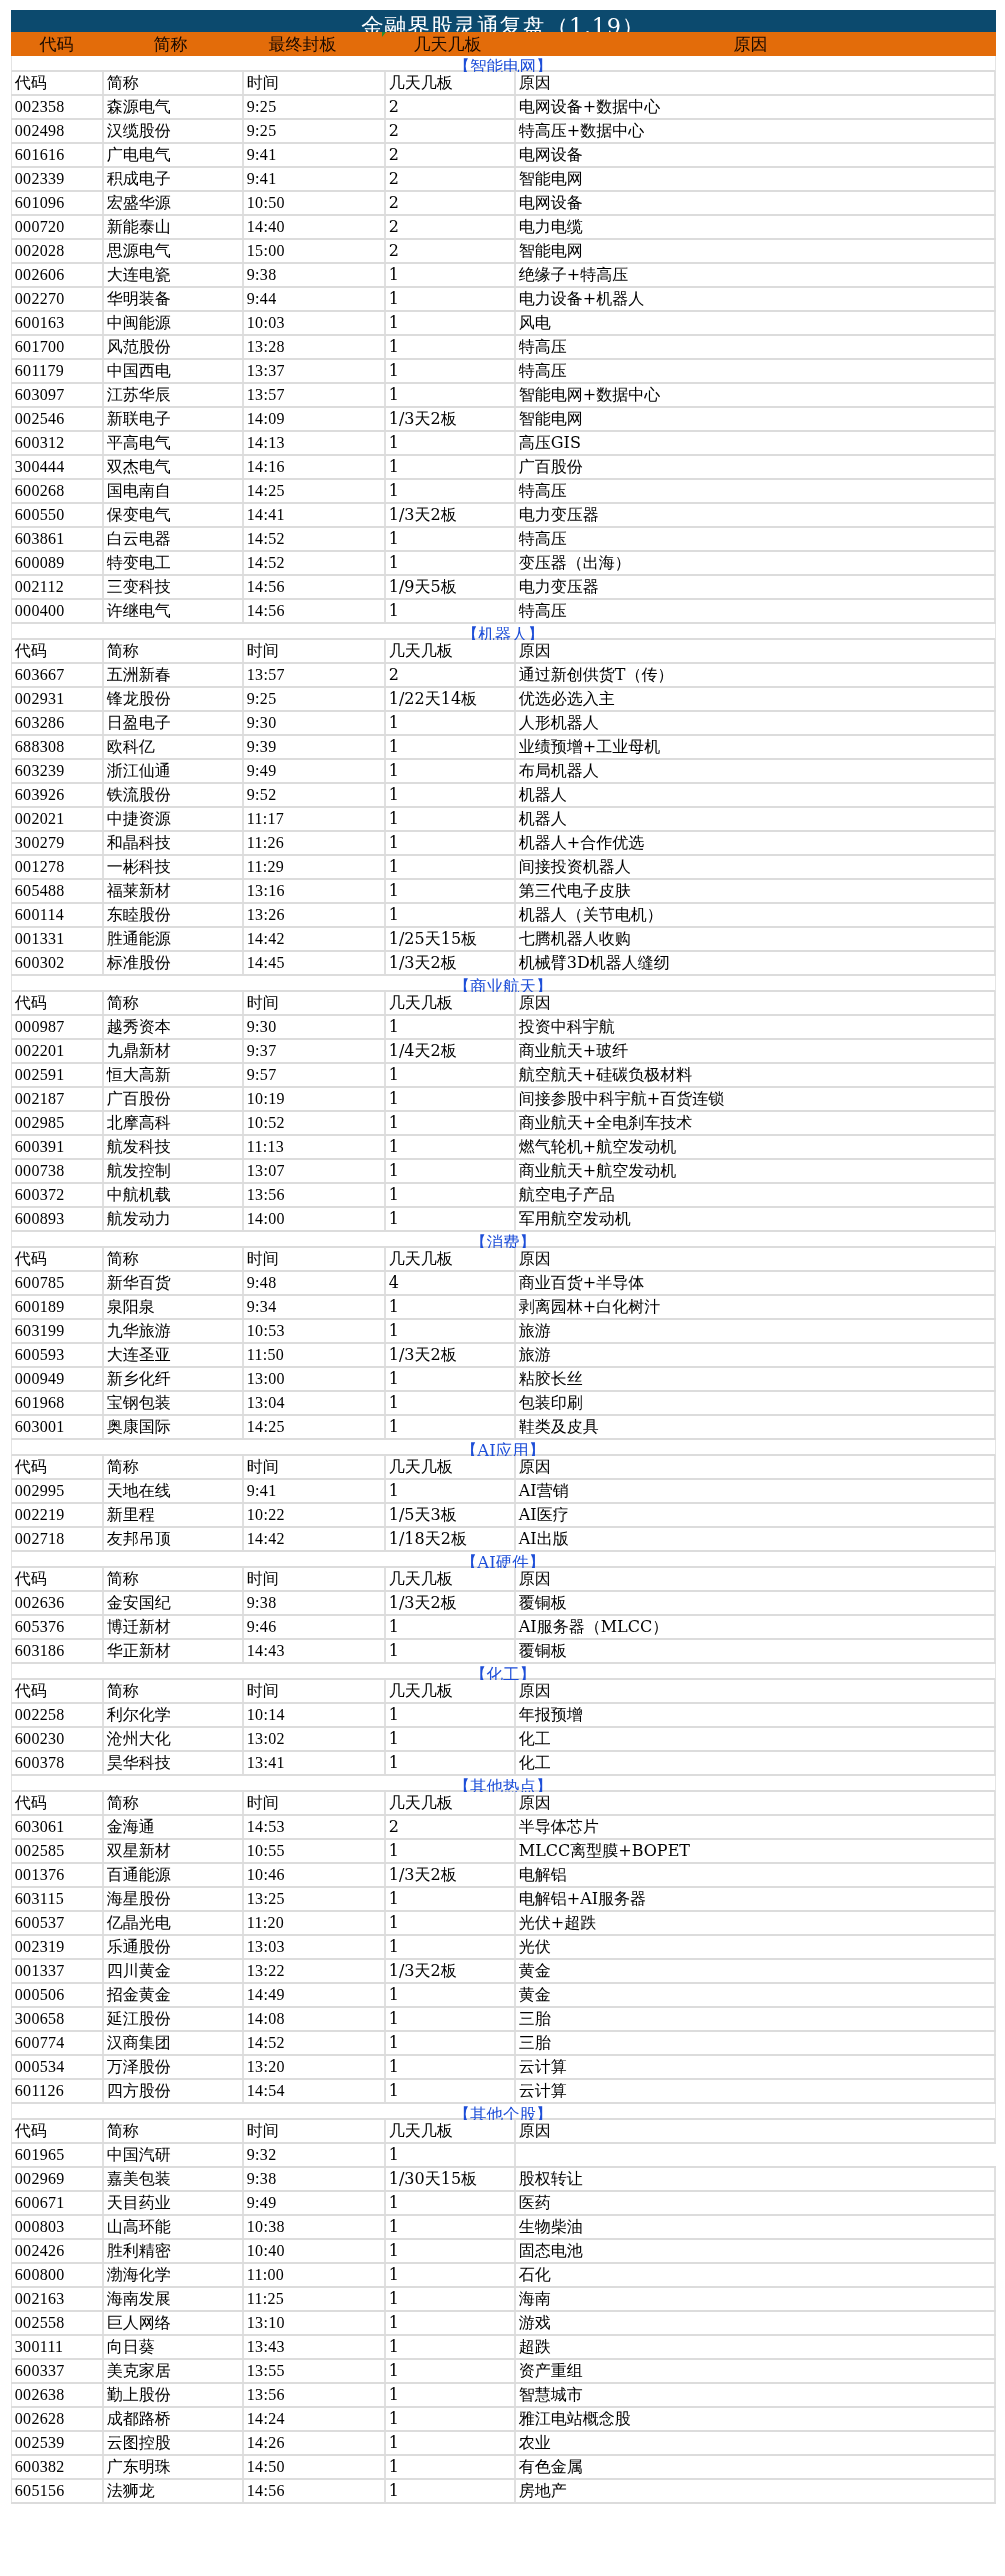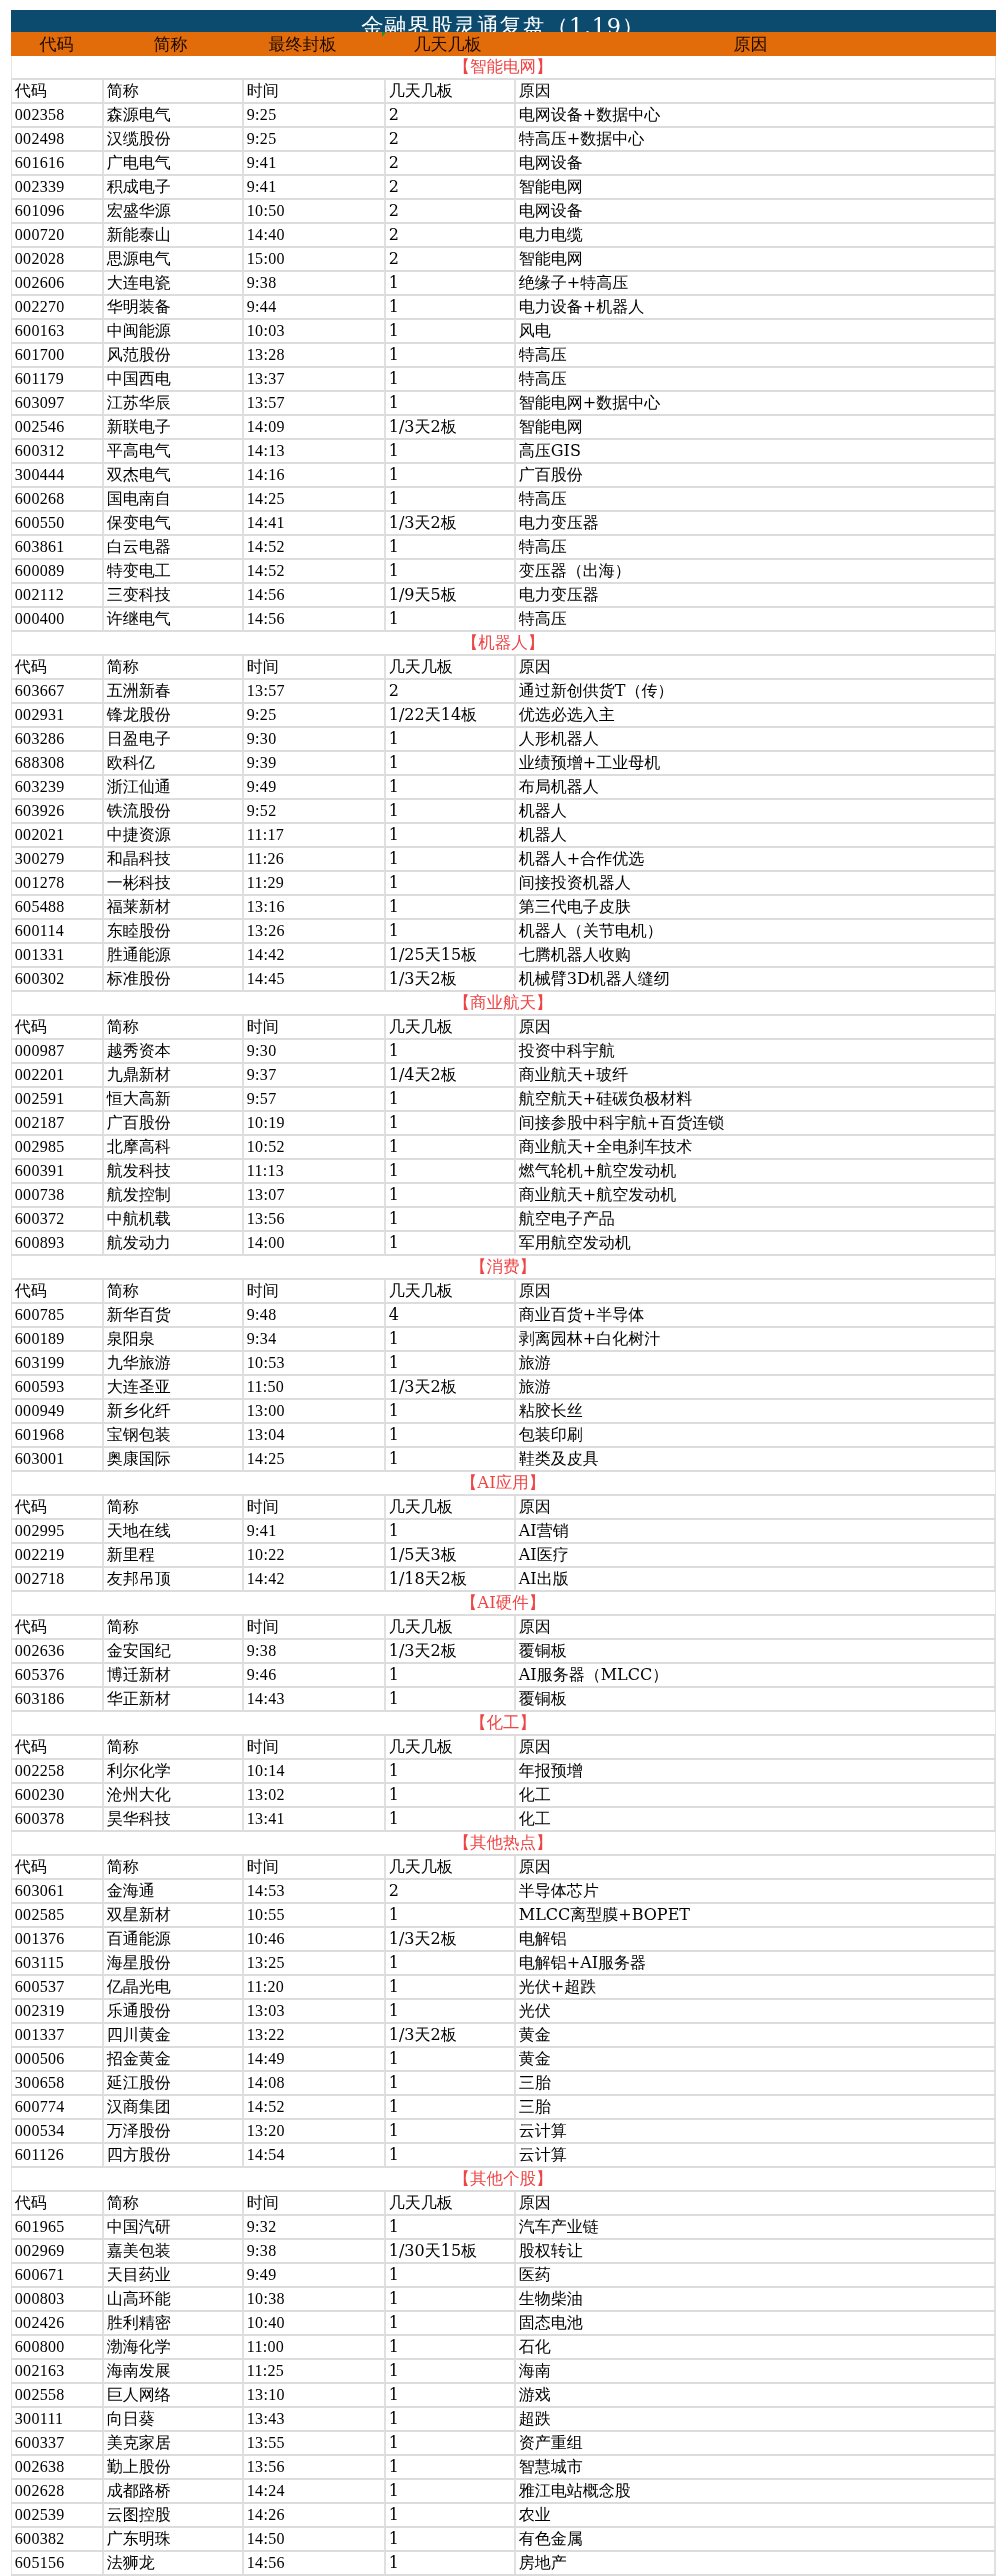--- a/index.html
+++ b/index.html
@@ -13,22 +13,22 @@
                 font-family: "DejaVu Serif", "Liberation Serif", serif; }
   .col-header span { position: absolute; top: 0; line-height: 24px; white-space: nowrap; }
   .col-header .h-code { left: 29px; }
   .col-header .h-name { left: 143px; }
   .col-header .h-final { left: 258px; }
   .col-header .h-days { left: 403px; }
   .col-header .h-reason { left: 723px; }
   .green-mark { position: absolute; left: 371px; top: 0; width: 0; height: 0;
                 border-top: 5.3px solid #2e8b2e; border-right: 4px solid transparent; }
   .section { }
-  .section-title { height: 24px; background: #fff; border-bottom: 2px solid #dcdcdc; box-sizing: border-box;
-                   text-align: center; line-height: 22.4px; font-size: 16.5px; color: #ef4444;
+  .section-title { height: 16px; background: #fff; border-bottom: 2px solid #dcdcdc; box-sizing: border-box;
+                   text-align: center; line-height: 22.4px; font-size: 16.5px; color: #1d4ed8;
                    border-left: 1.3px solid #e4e4e4; border-right: 1.3px solid #e4e4e4; }
   .row { height: 24px; display: flex; box-sizing: border-box; border-bottom: 2px solid #dcdcdc;
          font-size: 16px; line-height: 22px; }
   .row .c { box-sizing: border-box; padding-left: 3.3px; white-space: nowrap; overflow: hidden;
             border-right: 2px solid #e0e0e0; background: #fff; }
   .row .c:first-child { border-left: 1.3px solid #e4e4e4; }
   .c-code { width: 93px; }
   .c-name { width: 140px; }
   .c-time { width: 142px; }
   .c-days { width: 130px; }
@@ -649,21 +649,20 @@
       <div class="c c-name">简称</div>
       <div class="c c-time">时间</div>
       <div class="c c-days">几天几板</div>
       <div class="c c-reason">原因</div>
     </div>
   <div class="row">
           <div class="c c-code num">601965</div>
           <div class="c c-name">中国汽研</div>
           <div class="c c-time num">9:32</div>
           <div class="c c-days">1</div>
-          <div class="c c-reason">汽车产业链</div>
         </div>
         <div class="row">
           <div class="c c-code num">002969</div>
           <div class="c c-name">嘉美包装</div>
           <div class="c c-time num">9:38</div>
           <div class="c c-days">1/30天15板</div>
           <div class="c c-reason">股权转让</div>
         </div>
         <div class="row">
           <div class="c c-code num">600671</div>

